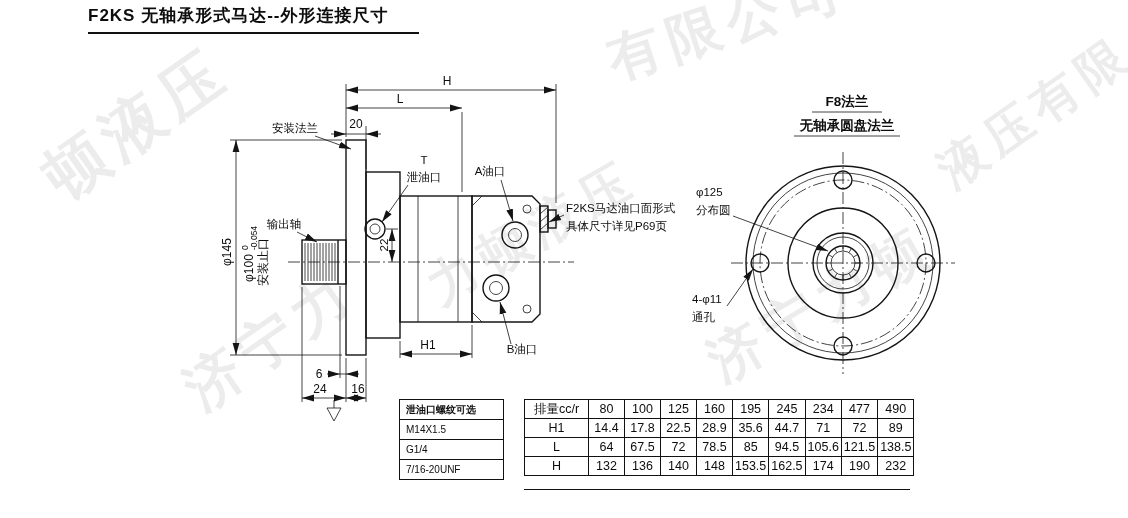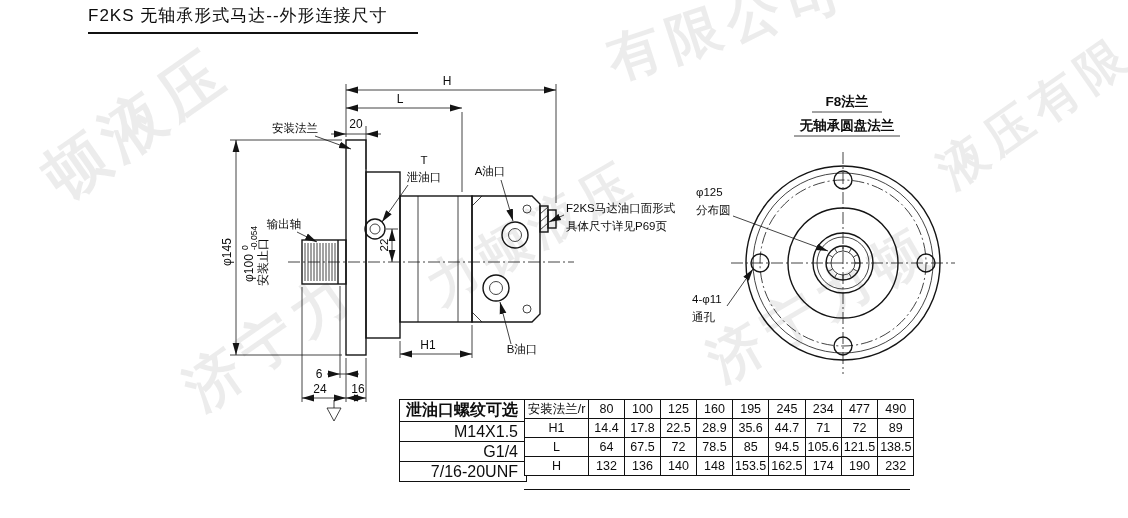--- a/index.html
+++ b/index.html
@@ -1,25 +1,25 @@
 <!DOCTYPE html>
 <html><head>
 <meta charset="utf-8">
 <style>
   *{margin:0;padding:0;box-sizing:border-box}
   html,body{background:#fff}
   body{width:1128px;height:518px;font-family:"Liberation Sans","DejaVu Sans",sans-serif;color:#0d0d0d}
   .stage{position:relative;width:1128px;height:518px;background:#fff;overflow:hidden}
   .wm{position:absolute;opacity:.08;font-weight:bold;letter-spacing:8px;color:#1a1a1a;white-space:nowrap;transform-origin:left top;z-index:0;user-select:none}
   svg.drawing{position:absolute;left:0;top:0;z-index:1}
-  .main-title{position:absolute;left:88px;top:4px;z-index:2;font-size:17px;font-weight:normal;letter-spacing:1px;border-bottom:2px solid #111;padding:0 30px 5px 0}
+  .main-title{position:absolute;left:88px;top:4px;z-index:2;font-size:17px;font-weight:bold;letter-spacing:1px;border-bottom:2px solid #111;padding:0 30px 5px 0}
   .sub-title{position:absolute;left:483px;top:41px;z-index:2;font-size:14px;font-weight:bold;letter-spacing:.5px;border-bottom:1.5px solid #111;padding:0 6px 3px 0}
   table{position:absolute;z-index:2;border-collapse:collapse;background:#fff}
   .drain-table{left:399px;top:399px;font-size:12.5px}
-  .drain-table th,.drain-table td{border:1px solid #111;height:20px;padding:0 8px 0 6px;text-align:right;min-width:104px;font-size:16px}
+  .drain-table th,.drain-table td{border:1px solid #111;height:20px;padding:0 8px 0 6px;text-align:left;min-width:104px;font-size:10px}
   .drain-table th{font-weight:bold}
   .dim-table{left:524px;top:399px;table-layout:fixed}
   .dim-table th,.dim-table td{border:1px solid #111;height:19px;text-align:center;padding:0 2px;font-weight:normal;width:36px;font-size:12.5px}
   .dim-table th:first-child,.dim-table td:first-child{width:64px}
   .bottom-rule{position:absolute;left:524px;top:489px;width:386px;border-top:1.5px solid #111;z-index:2}
   svg text{fill:#0d0d0d;font-family:"Liberation Sans","DejaVu Sans",sans-serif}
   .t8{font-size:8.5px}
   .t11{font-size:11.5px}
   .t12{font-size:12px}
   .t13{font-size:13.5px;font-weight:bold}
@@ -208,21 +208,21 @@
         </tr>
         <tr>
           <td>7/16-20UNF</td>
         </tr>
       </tbody>
   </table>
 
   <table class="dim-table">
     <thead>
       <tr id="dimHead">
-        <th>安装法兰/r</th>
+        <th>排量cc/r</th>
       <th>80</th>
           <th>100</th>
           <th>125</th>
           <th>160</th>
           <th>195</th>
           <th>245</th>
           <th>234</th>
           <th>477</th>
           <th>490</th>
         </tr>

